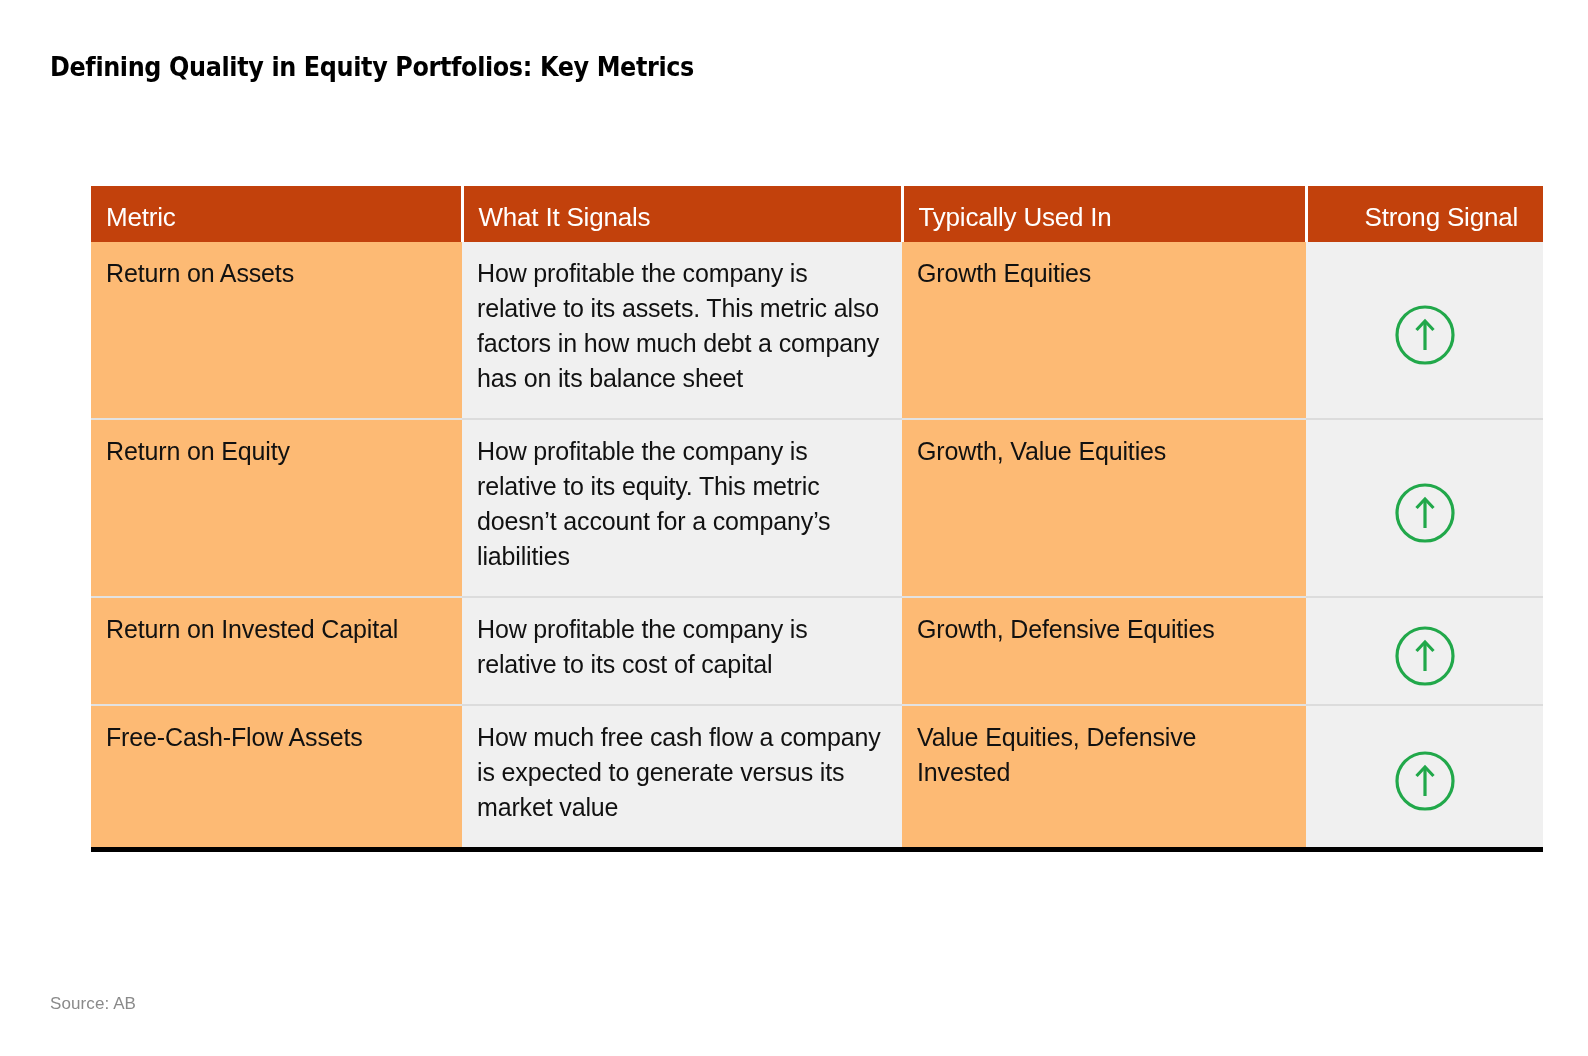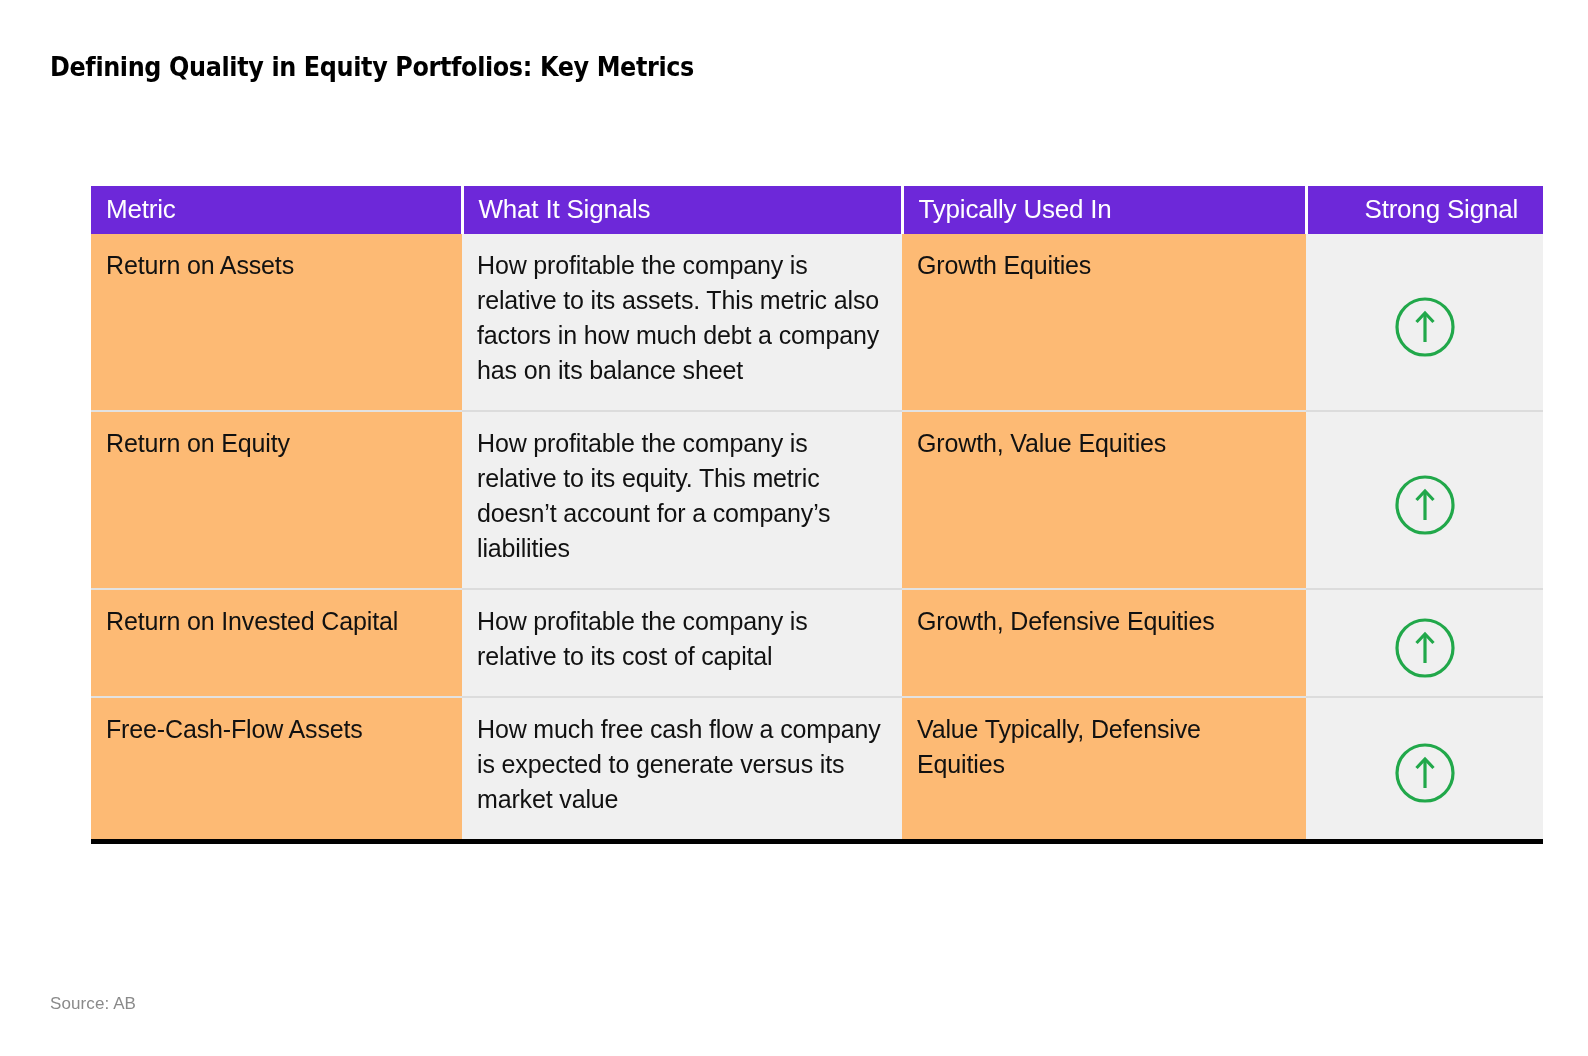--- a/index.html
+++ b/index.html
@@ -42,26 +42,26 @@
     table-layout: fixed;
     width: 1452px;
   }
 
   table.metrics col.c1 { width: 371px; }
   table.metrics col.c2 { width: 440px; }
   table.metrics col.c3 { width: 404px; }
   table.metrics col.c4 { width: 237px; }
 
   thead th {
-    background: #6d28d9;
+    background: #c2410c;
     color: #ffffff;
     font-weight: normal;
     font-size: 26px;
     text-align: left;
-    padding: 7px 0 9px 15px;
+    padding: 15px 0 9px 15px;
     vertical-align: middle;
     border-right: 3px solid #ffffff;
     letter-spacing: -0.2px;
     height: 32px;
   }
   thead th.last {
     border-right: none;
     text-align: center;
     padding-left: 0;
     padding-right: 0;
@@ -191,21 +191,21 @@
               <line x1="33" y1="48" x2="33" y2="20" stroke="#21a84a" stroke-width="3.2"></line>
               <polyline points="24.5,28 33,19 41.5,28" fill="none" stroke="#21a84a" stroke-width="3.2" stroke-linejoin="miter"></polyline>
             </svg>
           </span>
         </td>
       </tr>
 
       <tr>
         <td class="plain">Free-Cash-Flow Assets</td>
         <td class="shade">How much free cash flow a company is expected to generate versus its market value</td>
-        <td class="plain">Value Typically, Defensive Equities</td>
+        <td class="plain">Value Equities, Defensive Invested</td>
         <td class="signal-cell">
           <span class="arrow-badge">
             <svg width="66" height="66" viewBox="0 0 66 66" aria-hidden="true">
               <circle cx="33" cy="33" r="28" fill="none" stroke="#21a84a" stroke-width="3.2"></circle>
               <line x1="33" y1="48" x2="33" y2="20" stroke="#21a84a" stroke-width="3.2"></line>
               <polyline points="24.5,28 33,19 41.5,28" fill="none" stroke="#21a84a" stroke-width="3.2" stroke-linejoin="miter"></polyline>
             </svg>
           </span>
         </td>
       </tr>

